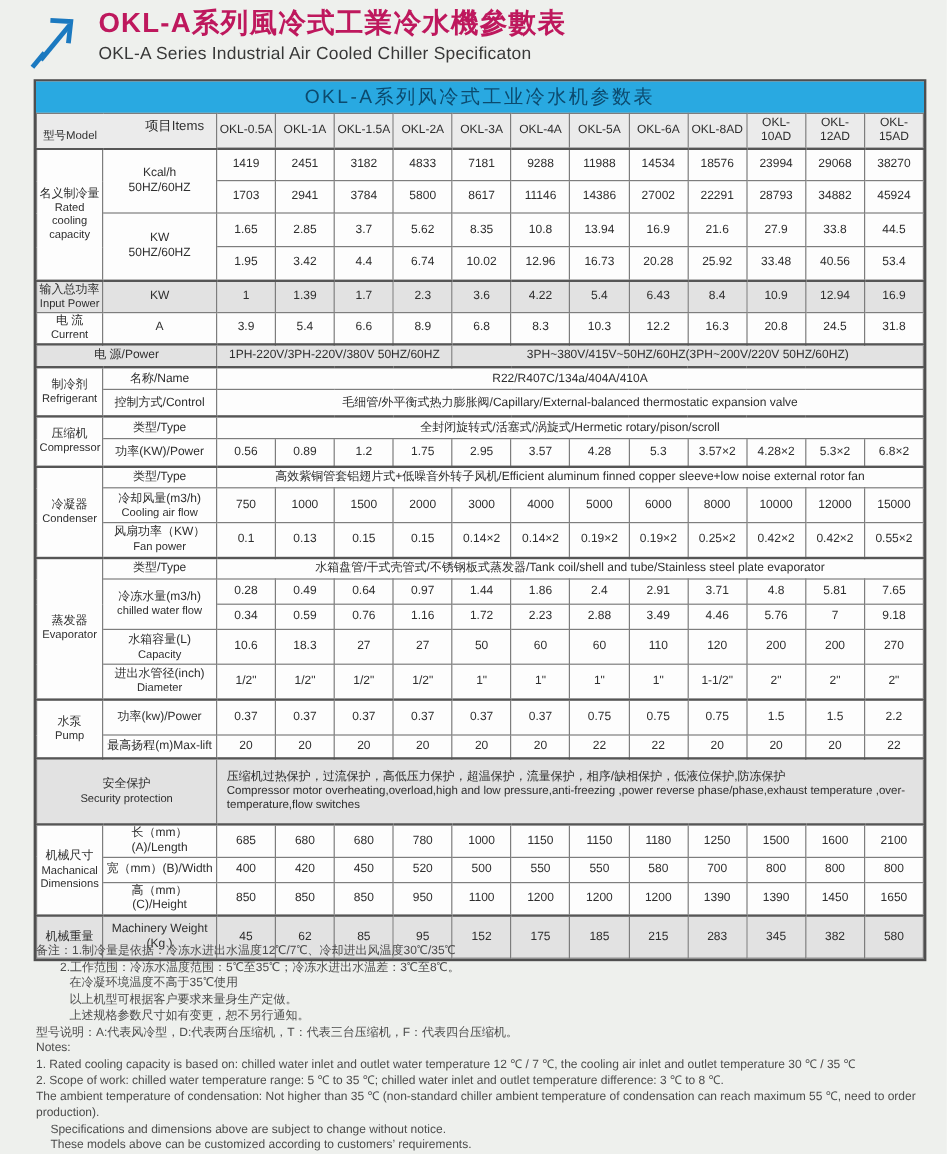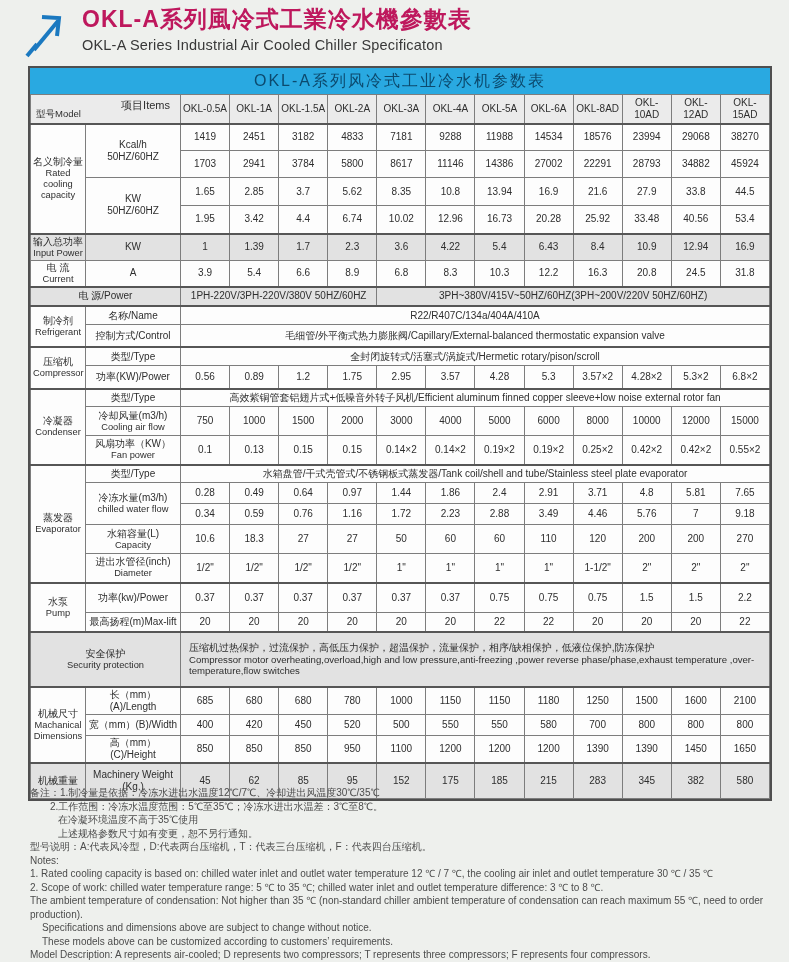--- a/index.html
+++ b/index.html
@@ -507,20 +507,21 @@
             <td>580</td>
           </tr>
       </tbody>
     </table>
   </div>
 
   <div class="notes">
     <div>备注：1.制冷量是依据：冷冻水进出水温度12℃/7℃、冷却进出风温度30℃/35℃</div>
     <div class="ind1">2.工作范围：冷冻水温度范围：5℃至35℃；冷冻水进出水温差：3℃至8℃。</div>
     <div class="ind2">在冷凝环境温度不高于35℃使用</div>
+    <div class="ind2">以上机型可根据客户要求来量身生产定做。</div>
     <div class="ind2">上述规格参数尺寸如有变更，恕不另行通知。</div>
     <div>型号说明：A:代表风冷型，D:代表两台压缩机，T：代表三台压缩机，F：代表四台压缩机。</div>
     <div>Notes:</div>
     <div>1. Rated cooling capacity is based on: chilled water inlet and outlet water temperature 12 ℃ / 7 ℃, the cooling air inlet and outlet temperature 30 ℃ / 35 ℃</div>
     <div>2. Scope of work: chilled water temperature range: 5 ℃ to 35 ℃; chilled water inlet and outlet temperature difference: 3 ℃ to 8 ℃.</div>
     <div>The ambient temperature of condensation: Not higher than 35 ℃ (non-standard chiller ambient temperature of condensation can reach maximum 55 ℃, need to order production).</div>
     <div class="ind3">Specifications and dimensions above are subject to change without notice.</div>
     <div class="ind3">These models above can be customized according to customers’  requirements.</div>
     <div>Model Description: A represents air-cooled; D represents two compressors; T represents three compressors; F represents four compressors.</div>
   </div>

